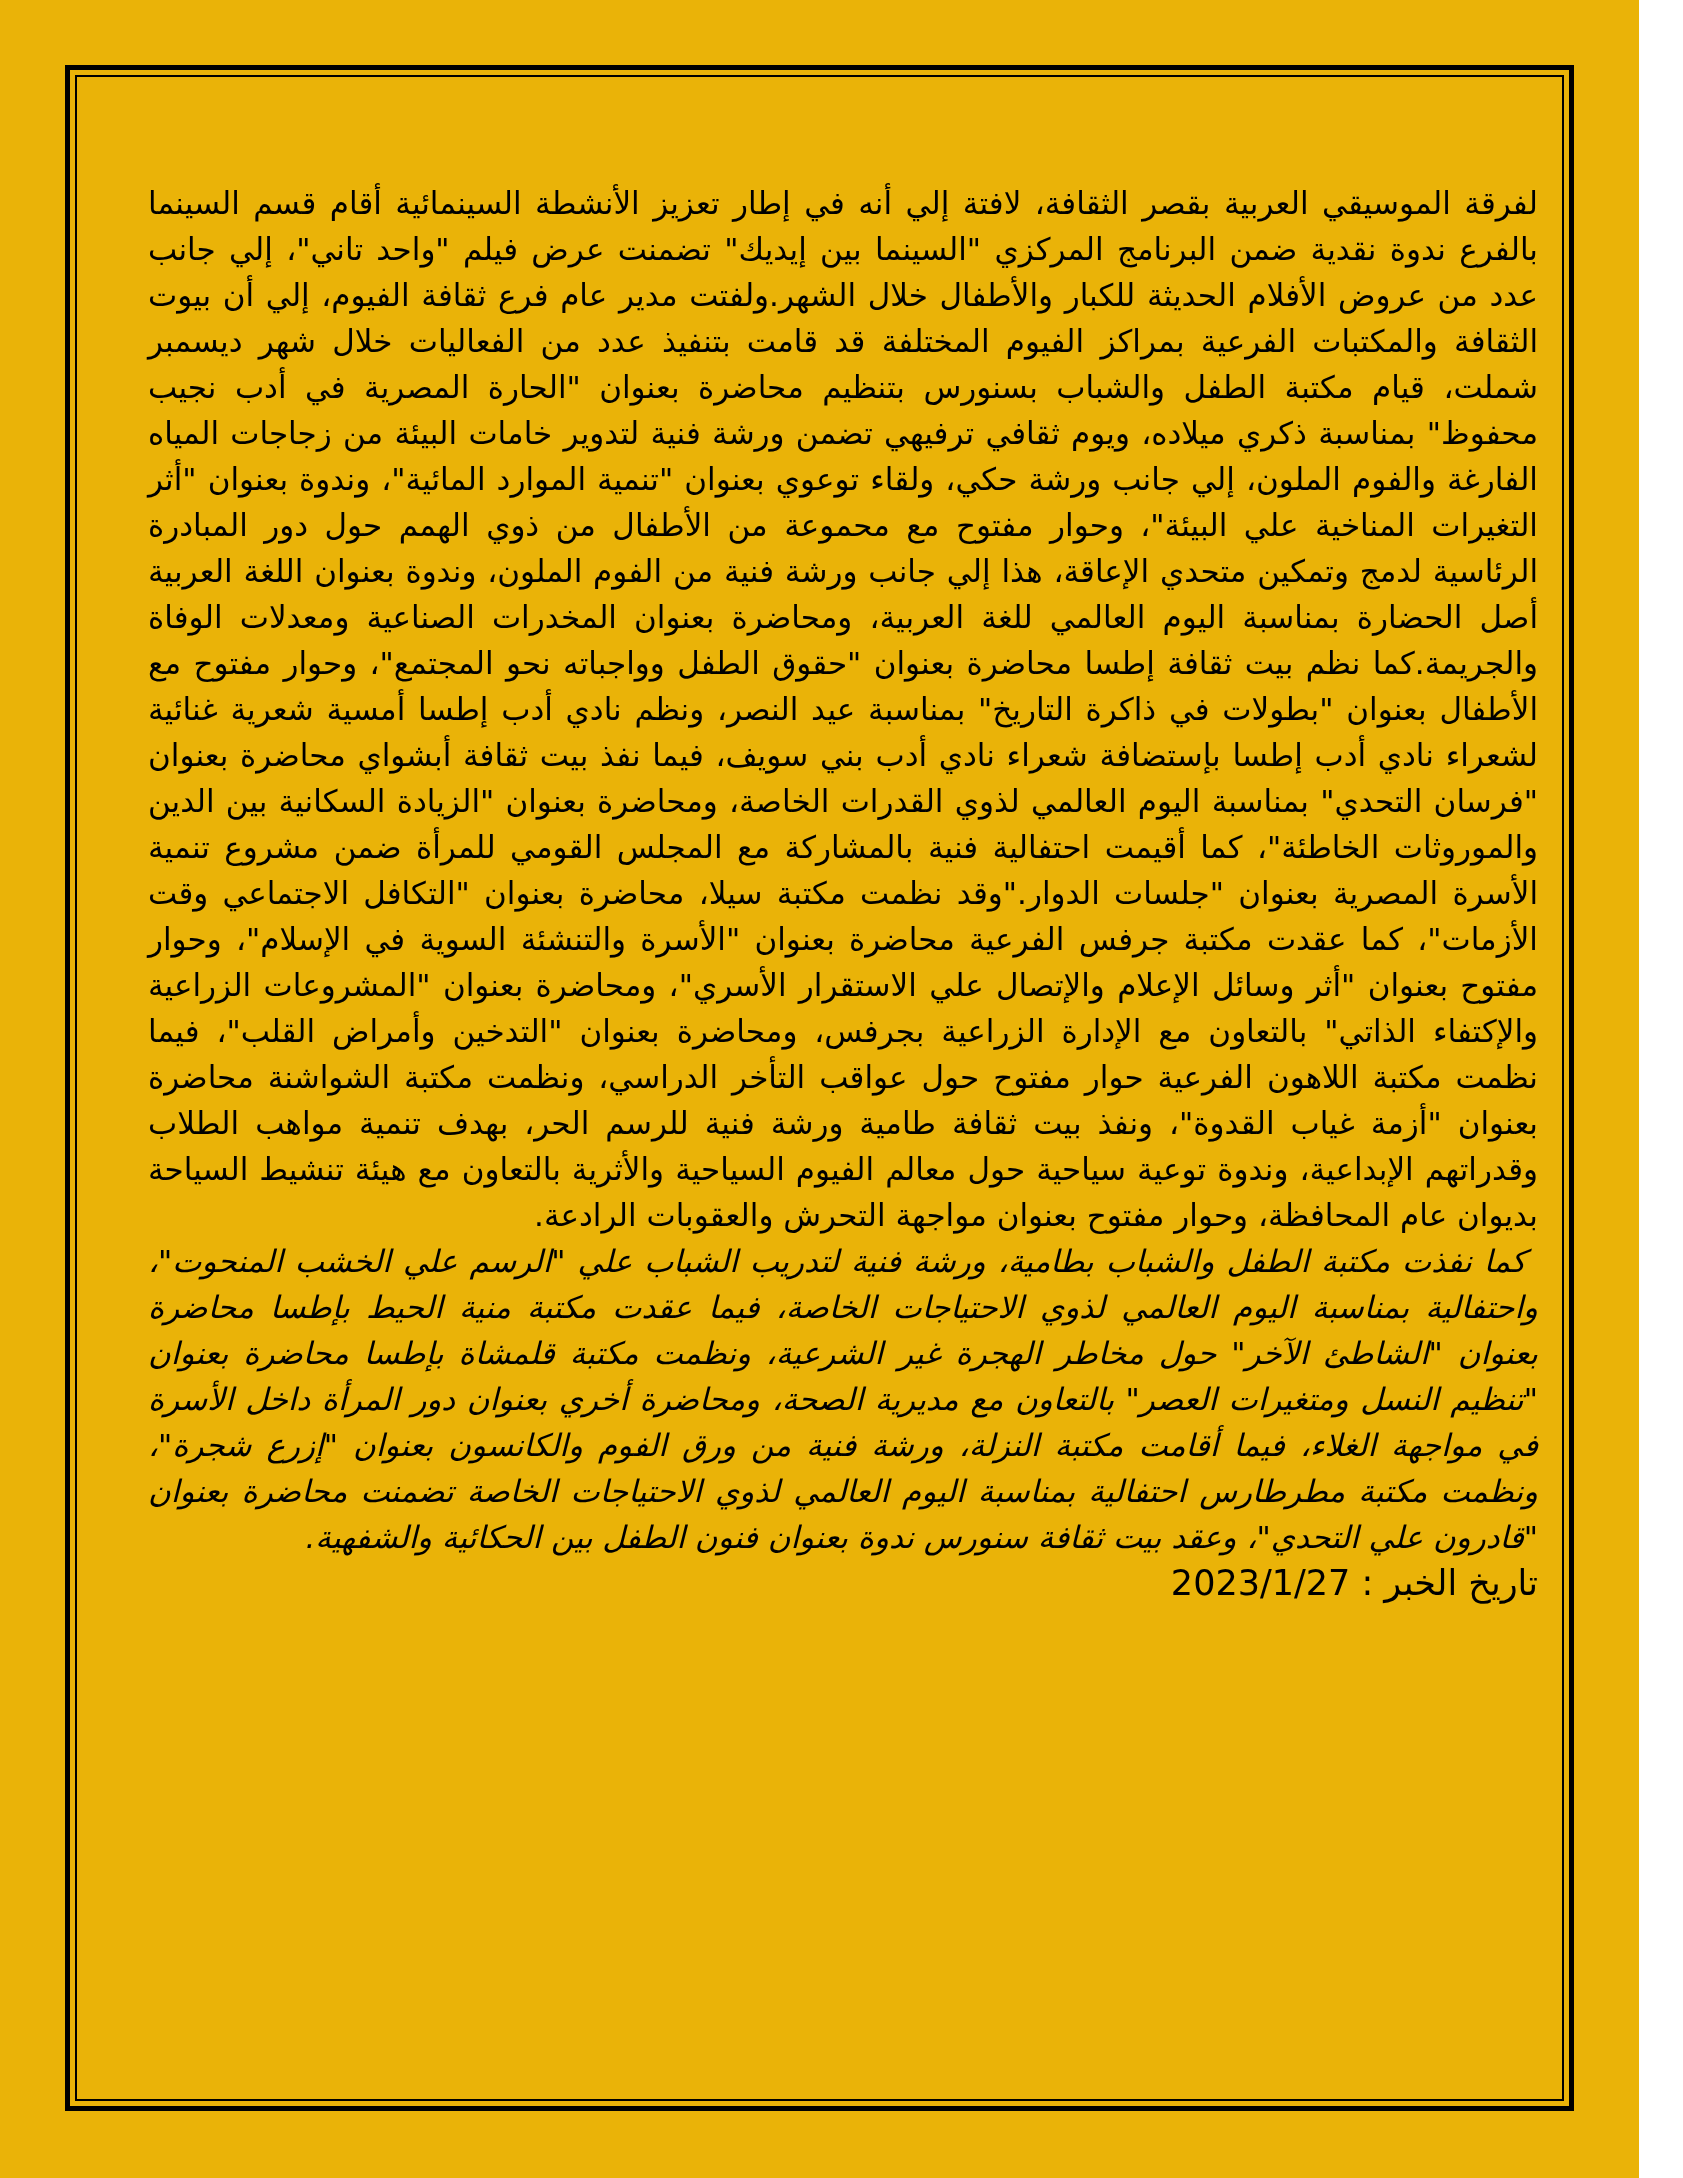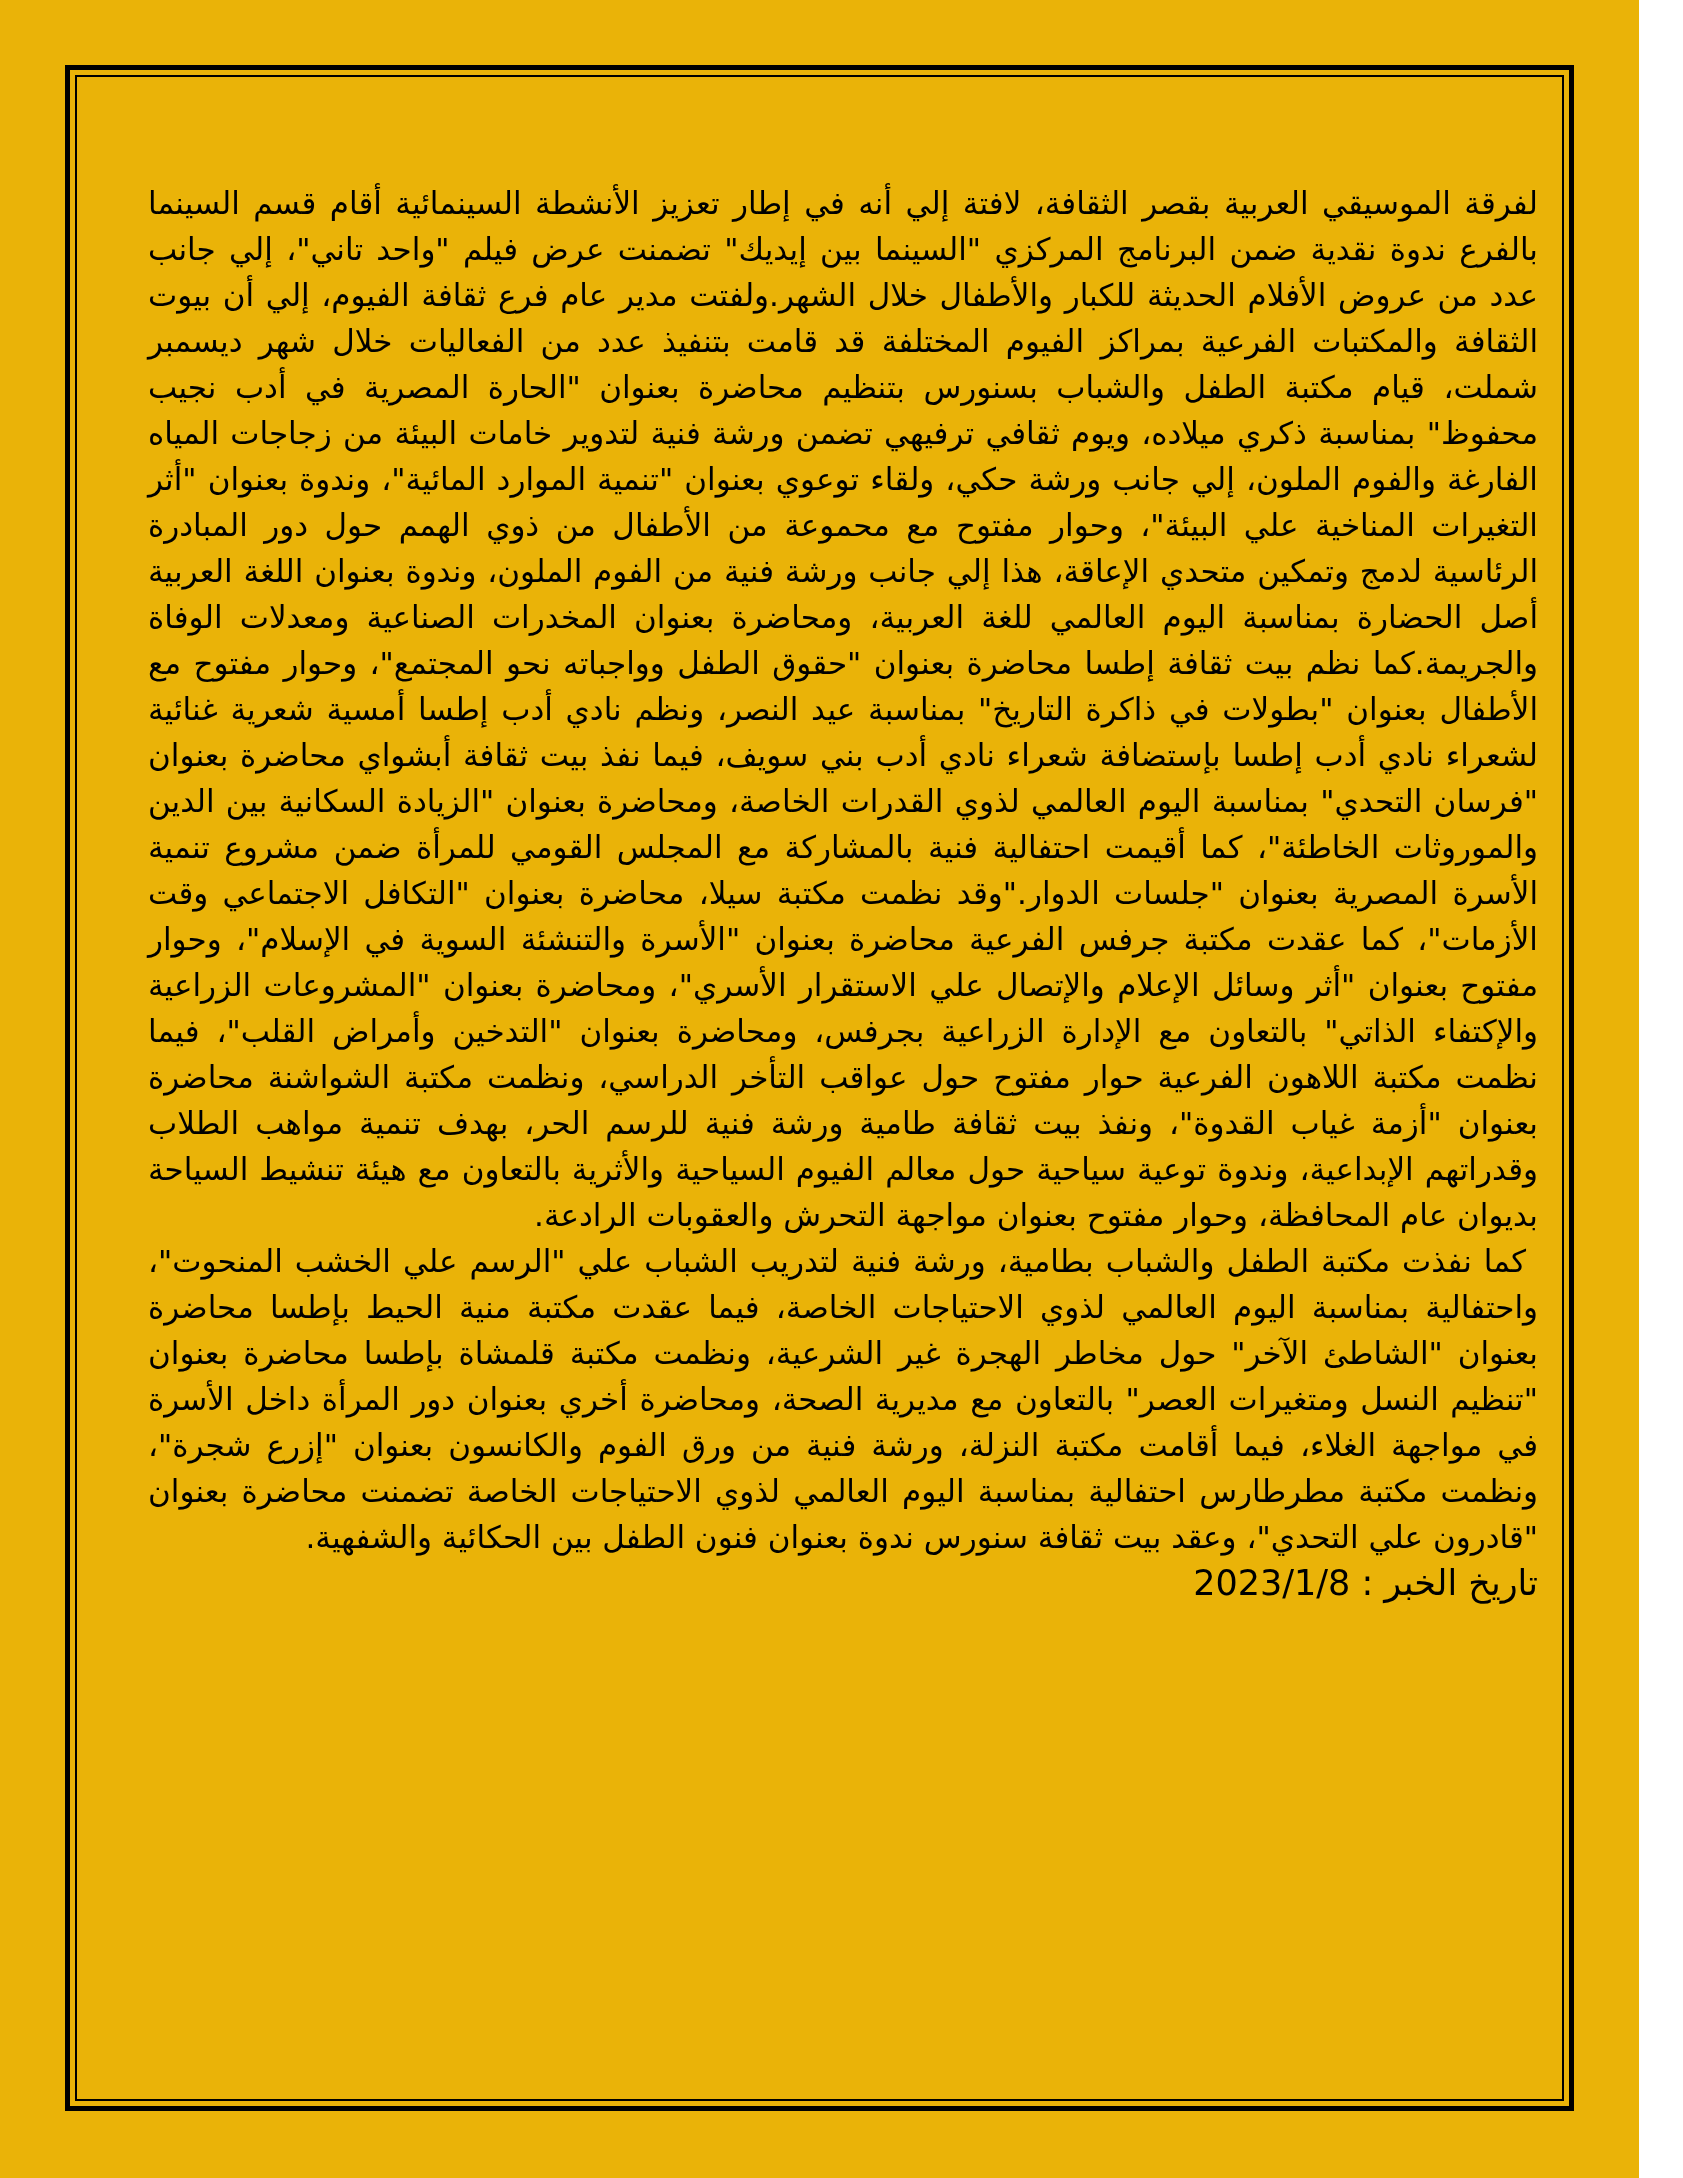--- a/index.html
+++ b/index.html
@@ -47,20 +47,21 @@
     color: #000000;
     padding: 103px 24px 40px 71px;
     overflow: hidden;
   }
   .content p {
     margin: 0;
     padding: 0;
   }
   .para-2 {
     text-indent: 12px;
+    font-style: italic;
   }
   .source-line {
     text-align: right;
     margin-right: 87px;
   }
   .date-line {
     text-align: right;
     margin-right: 6px;
     margin-top: 26px;
     font-size: 35px;
@@ -68,18 +69,18 @@
 </style>
 </head>
 <body>
 
 <div class="page">
   <div class="frame-outer">
     <div class="frame-inner">
       <div class="content">
         <p class="para-1">لفرقة الموسيقي العربية بقصر الثقافة، لافتة إلي أنه في إطار تعزيز الأنشطة السينمائية أقام قسم السينما بالفرع ندوة نقدية ضمن البرنامج المركزي "السينما بين إيديك" تضمنت عرض فيلم "واحد تاني"، إلي جانب عدد من عروض الأفلام الحديثة للكبار والأطفال خلال الشهر.ولفتت مدير عام فرع ثقافة الفيوم، إلي أن بيوت الثقافة والمكتبات الفرعية بمراكز الفيوم المختلفة قد قامت بتنفيذ عدد من الفعاليات خلال شهر ديسمبر شملت، قيام مكتبة الطفل والشباب بسنورس بتنظيم محاضرة بعنوان "الحارة المصرية في أدب نجيب محفوظ" بمناسبة ذكري ميلاده، ويوم ثقافي ترفيهي تضمن ورشة فنية لتدوير خامات البيئة من زجاجات المياه الفارغة والفوم الملون، إلي جانب ورشة حكي، ولقاء توعوي بعنوان "تنمية الموارد المائية"، وندوة بعنوان "أثر التغيرات المناخية علي البيئة"، وحوار مفتوح مع محموعة من الأطفال من ذوي الهمم حول دور المبادرة الرئاسية لدمج وتمكين متحدي الإعاقة، هذا إلي جانب ورشة فنية من الفوم الملون، وندوة بعنوان اللغة العربية أصل الحضارة بمناسبة اليوم العالمي للغة العربية، ومحاضرة بعنوان المخدرات الصناعية ومعدلات الوفاة والجريمة.كما نظم بيت ثقافة إطسا محاضرة بعنوان "حقوق الطفل وواجباته نحو المجتمع"، وحوار مفتوح مع الأطفال بعنوان "بطولات في ذاكرة التاريخ" بمناسبة عيد النصر، ونظم نادي أدب إطسا أمسية شعرية غنائية لشعراء نادي أدب إطسا بإستضافة شعراء نادي أدب بني سويف، فيما نفذ بيت ثقافة أبشواي محاضرة بعنوان "فرسان التحدي" بمناسبة اليوم العالمي لذوي القدرات الخاصة، ومحاضرة بعنوان "الزيادة السكانية بين الدين والموروثات الخاطئة"، كما أقيمت احتفالية فنية بالمشاركة مع المجلس القومي للمرأة ضمن مشروع تنمية الأسرة المصرية بعنوان "جلسات الدوار."وقد نظمت مكتبة سيلا، محاضرة بعنوان "التكافل الاجتماعي وقت الأزمات"، كما عقدت مكتبة جرفس الفرعية محاضرة بعنوان "الأسرة والتنشئة السوية في الإسلام"، وحوار مفتوح بعنوان "أثر وسائل الإعلام والإتصال علي الاستقرار الأسري"، ومحاضرة بعنوان "المشروعات الزراعية والإكتفاء الذاتي" بالتعاون مع الإدارة الزراعية بجرفس، ومحاضرة بعنوان "التدخين وأمراض القلب"، فيما نظمت مكتبة اللاهون الفرعية حوار مفتوح حول عواقب التأخر الدراسي، ونظمت مكتبة الشواشنة محاضرة بعنوان "أزمة غياب القدوة"، ونفذ بيت ثقافة طامية ورشة فنية للرسم الحر، بهدف تنمية مواهب الطلاب وقدراتهم الإبداعية، وندوة توعية سياحية حول معالم الفيوم السياحية والأثرية بالتعاون مع هيئة تنشيط السياحة بديوان عام المحافظة، وحوار مفتوح بعنوان مواجهة التحرش والعقوبات الرادعة.</p>
         <p class="para-2">كما نفذت مكتبة الطفل والشباب بطامية، ورشة فنية لتدريب الشباب علي "الرسم علي الخشب المنحوت"، واحتفالية بمناسبة اليوم العالمي لذوي الاحتياجات الخاصة، فيما عقدت مكتبة منية الحيط بإطسا محاضرة بعنوان "الشاطئ الآخر" حول مخاطر الهجرة غير الشرعية، ونظمت مكتبة قلمشاة بإطسا محاضرة بعنوان "تنظيم النسل ومتغيرات العصر" بالتعاون مع مديرية الصحة، ومحاضرة أخري بعنوان دور المرأة داخل الأسرة في مواجهة الغلاء، فيما أقامت مكتبة النزلة، ورشة فنية من ورق الفوم والكانسون بعنوان "إزرع شجرة"، ونظمت مكتبة مطرطارس احتفالية بمناسبة اليوم العالمي لذوي الاحتياجات الخاصة تضمنت محاضرة بعنوان "قادرون علي التحدي"، وعقد بيت ثقافة سنورس ندوة بعنوان فنون الطفل بين الحكائية والشفهية.</p>
-        <p class="date-line">تاريخ الخبر : 2023/1/8</p>
+        <p class="date-line">تاريخ الخبر : 2023/1/27</p>
       </div>
     </div>
   </div>
 </div>
 
 
 </body></html>

